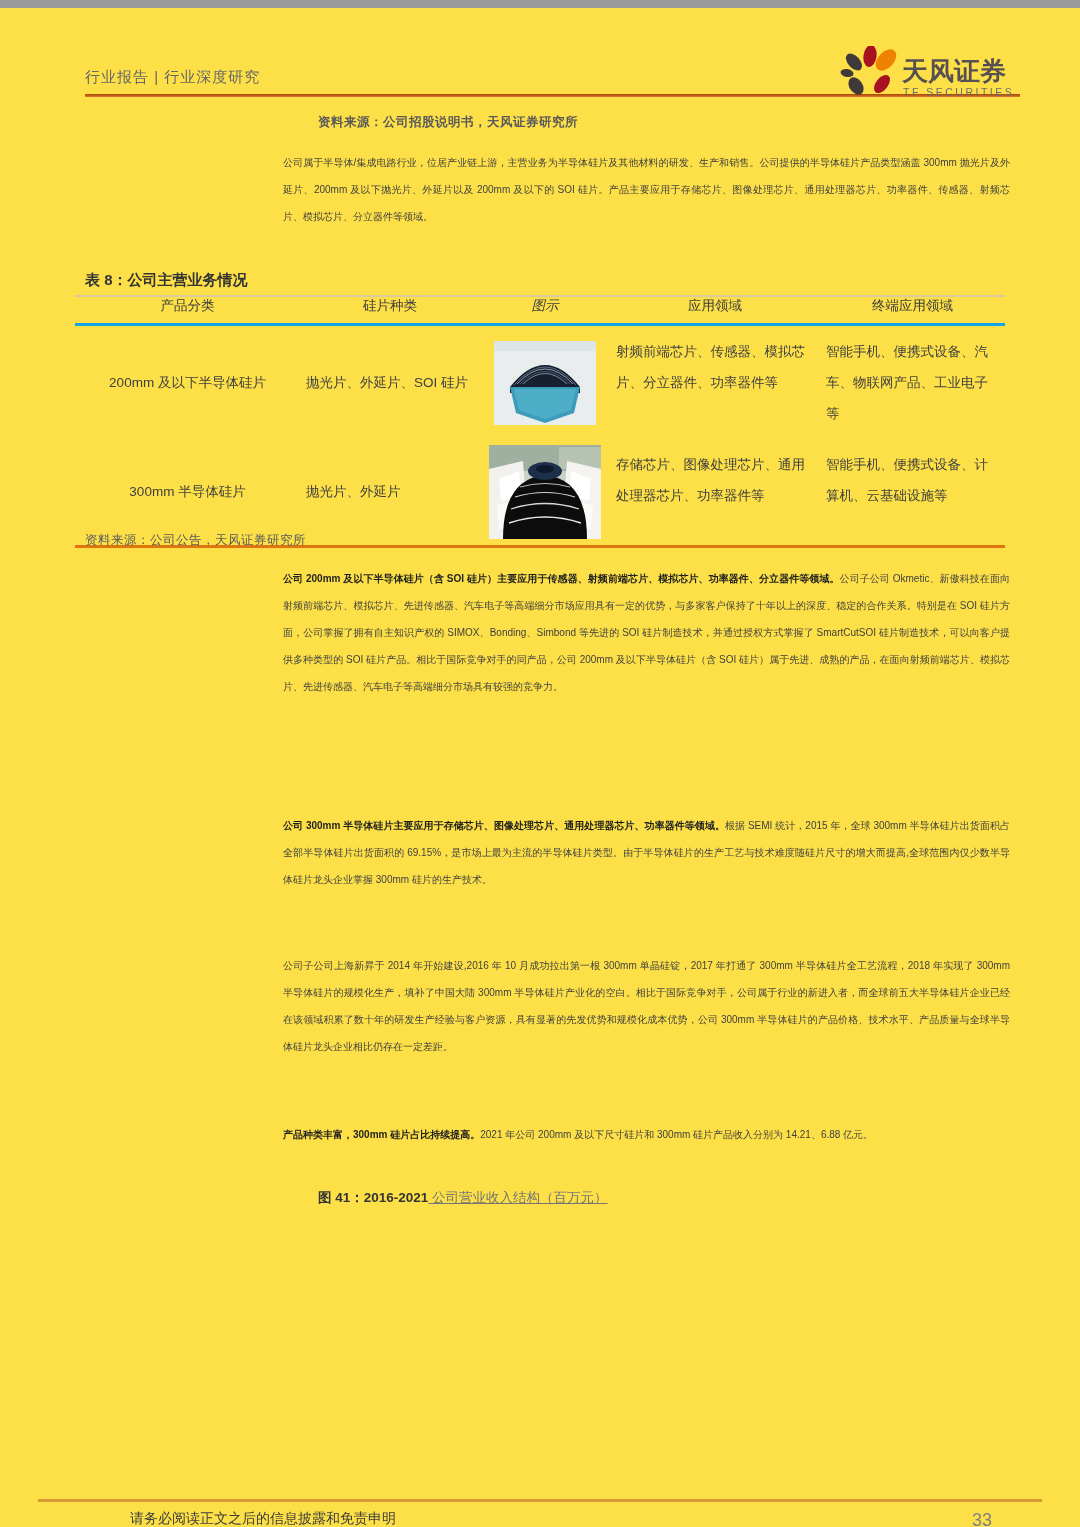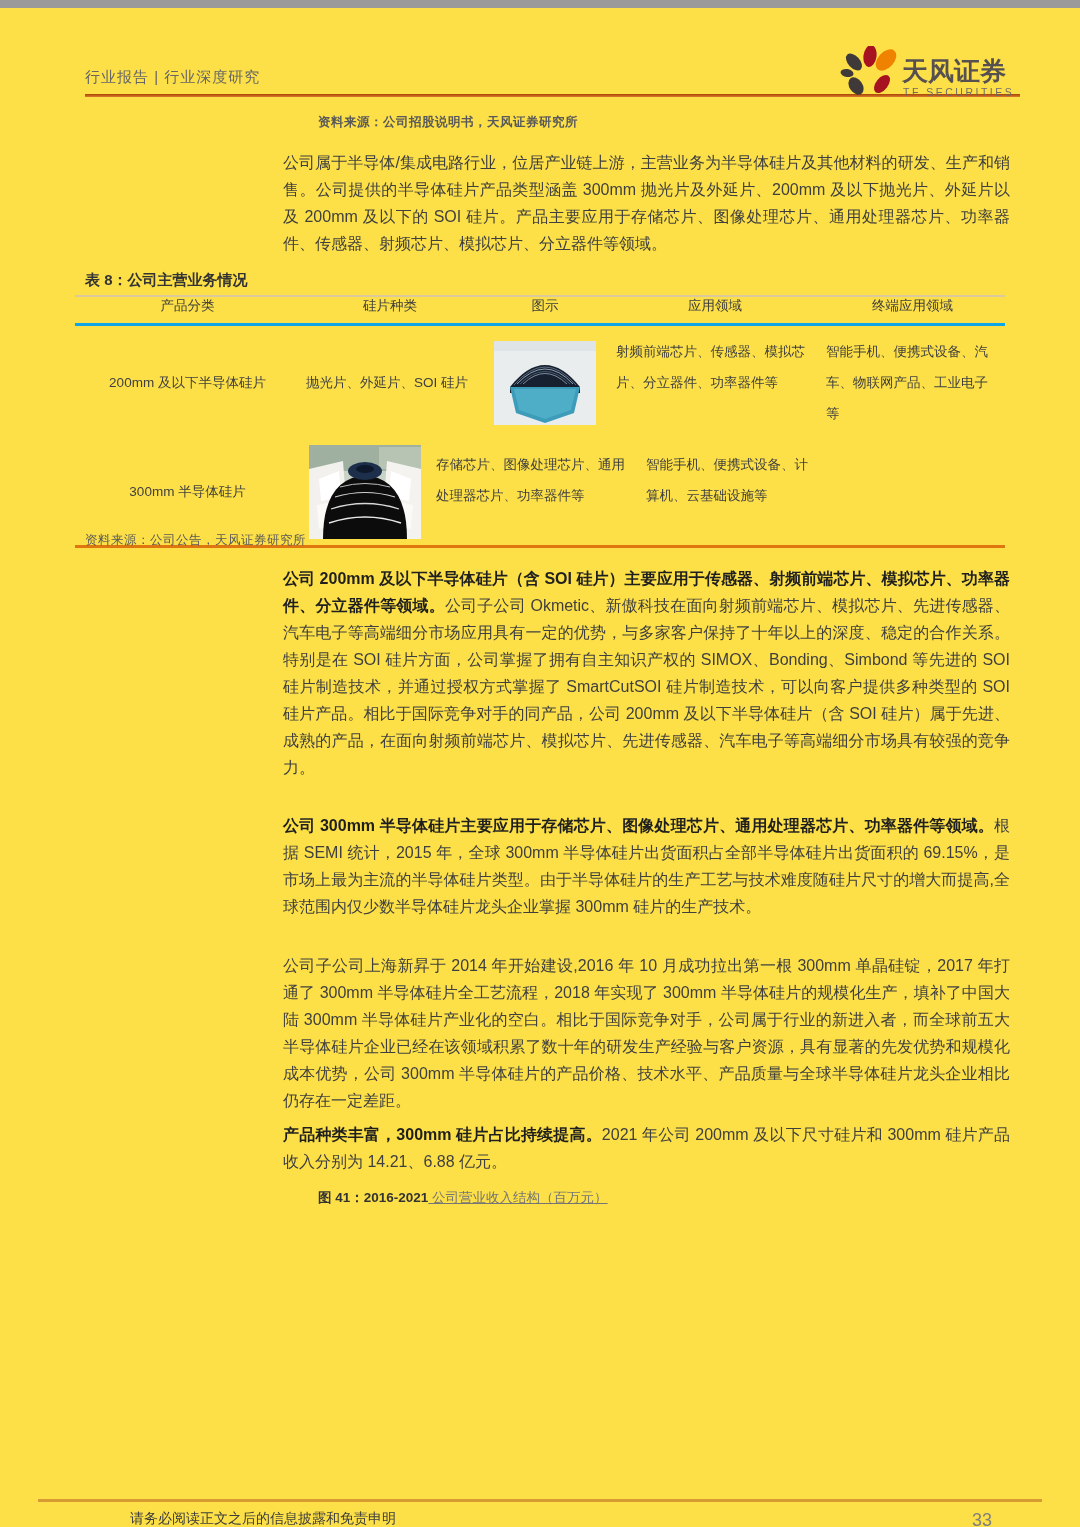--- a/index.html
+++ b/index.html
@@ -23,21 +23,21 @@
   .logo svg { display:block; }
   
   .src-note {
     position:absolute; font-size:12.5px; color:#595959; letter-spacing:0.5px;
   }
   .src-top { left:318px; top:106px;font-weight:bold; }
   .src-table { left:85px; top:524px; }
   
   .para {
     position:absolute; left:283px; width:727px;
-    font-size:16px; line-height:27px; text-align:justify; color:#3f3f3f;
+    font-size:10px; line-height:27px; text-align:justify; color:#3f3f3f;
   }
   .para b { color:#1f1f1f; }
   .p-intro { top:141px; }
   .p1 { top:557px; }
   .p2 { top:804px; }
   .p3 { top:944px; }
   .p4 { top:1113px; }
   
   .tbl-title {
     position:absolute; left:85px; top:263px;
@@ -45,21 +45,21 @@
   }
   .tbl { position:absolute; left:75px; top:287px; width:930px; font-size:13.5px; }
   .tbl-hrow {
     display:flex; align-items:flex-start; height:31px;
     border-top:2px solid #dcca9f; border-bottom:3px solid #0ea5e9;
     color:#3d3d3d;
   }
   .tbl-hrow .hc { text-align:center; }
   .tbl-row { display:flex; }
   .tbl-row.last { border-bottom:3px solid #e0760f; }
-  .c1 { width:225px; } .c2 { width:180px; } .c3 { width:130px; }
+  .c1 { width:225px; } .c2 { width:180px; } .c3 { width:130px;font-style:italic; }
   .c4 { width:210px; } .c5 { width:185px; }
   .cell { padding:10px 6px; line-height:26px; color:#3f3f3f; }
   .cell.center { display:flex; align-items:center; justify-content:center; text-align:center; }
   .cell.mid { display:flex; align-items:center; }
   .cell.apps { line-height:31px; padding-right:14px; }
   .imgbox { display:flex; align-items:center; justify-content:center; padding:6px 0; }
   
   .fig-caption { position:absolute; left:318px; top:1181px; font-size:13.5px; }
   .fig-caption .fc-bold { font-weight:bold; color:#333333; }
   .fig-caption .fc-rest { color:#757575;text-decoration:underline; }
@@ -128,20 +128,21 @@
           <polygon points="16,46 86,46 80,72 51,82 22,72" fill="#3c9cba"></polygon>
           <polygon points="20,48 82,48 77,69 51,78 25,69" fill="#54b3cb" opacity="0.75"></polygon>
         </svg>
       </div>
       <div class="cell c4 apps">射频前端芯片、传感器、模拟芯片、分立器件、功率器件等</div>
       <div class="cell c5 apps">智能手机、便携式设备、汽车、物联网产品、工业电子等</div>
     </div>
 
     <div class="tbl-row last">
       <div class="cell c1 center">300mm 半导体硅片</div>
+      <div class="cell c2 mid">抛光片、外延片</div>
       <div class="c3 imgbox">
 
         <svg width="112" height="94" viewBox="0 0 112 94">
           <rect width="112" height="94" fill="#c9d2c6"></rect>
           <rect x="0" y="0" width="112" height="26" fill="#9fb0a0"></rect>
           <rect x="70" y="2" width="42" height="22" fill="#b7c4b3"></rect>
           <polygon points="0,24 34,16 40,94 0,94" fill="#f2f1ed"></polygon>
           <polygon points="112,24 78,16 72,94 112,94" fill="#f4f3ef"></polygon>
           <polygon points="10,34 30,26 32,52 12,56" fill="#ffffff"></polygon>
           <polygon points="102,34 82,26 80,52 100,56" fill="#ffffff"></polygon>

